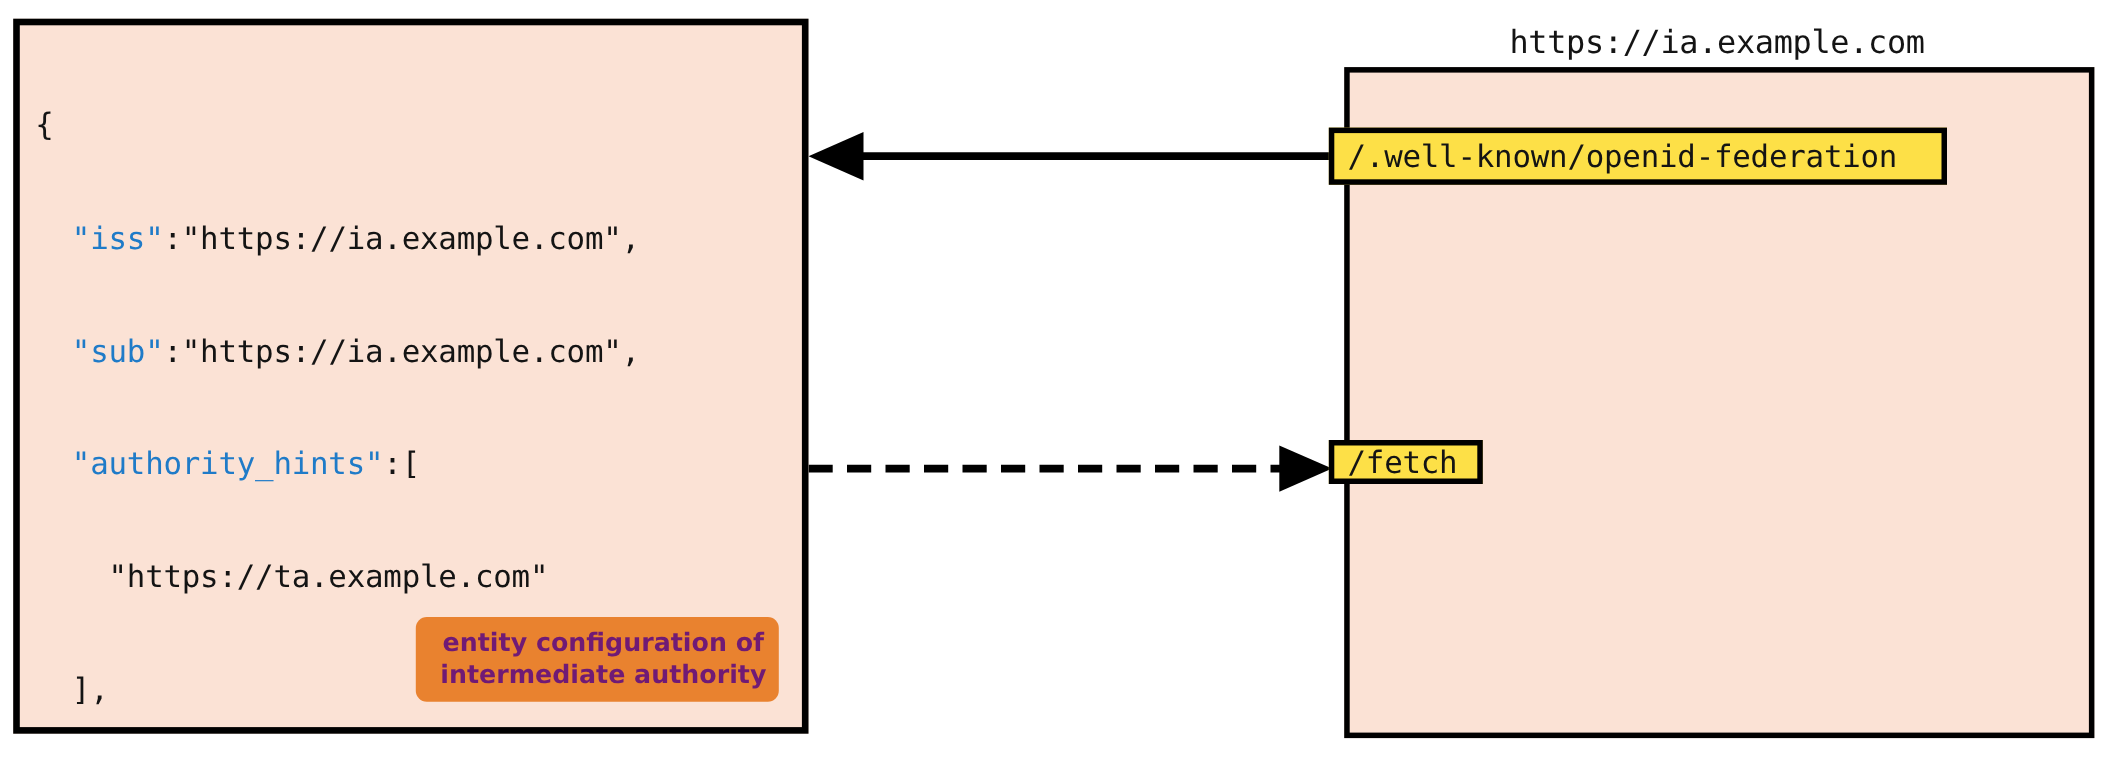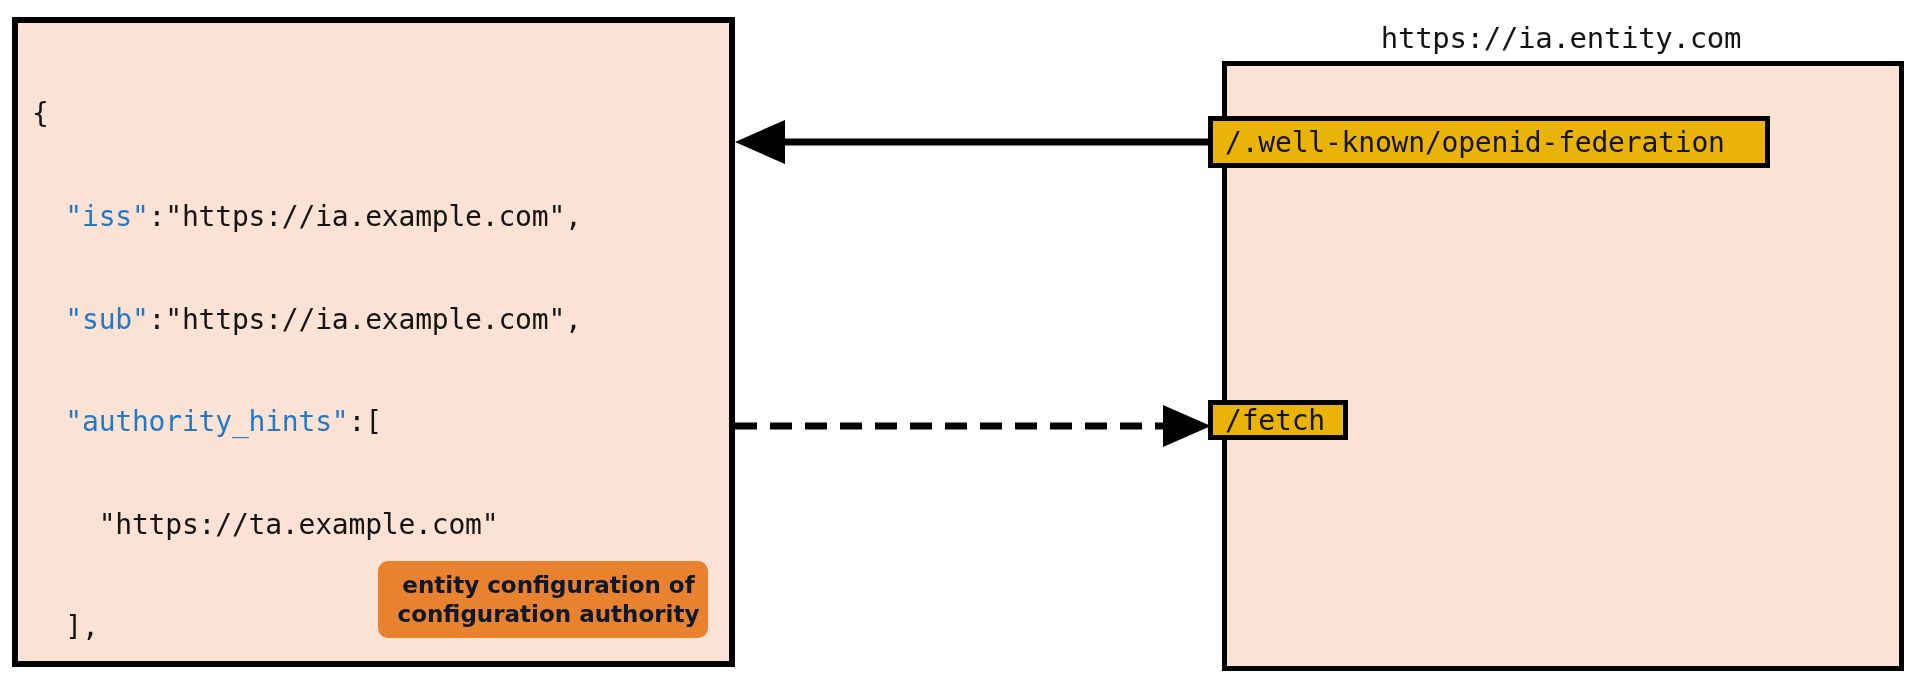--- a/index.html
+++ b/index.html
@@ -54,21 +54,21 @@
     display: flex;
     flex-direction: column;
     align-items: center;
     justify-content: center;
     box-sizing: border-box;
   }
   .badge-line {
     font-family: "DejaVu Sans", "Liberation Sans", sans-serif;
     font-size: 23px;
     font-weight: 600;
-    color: #0f172a;
+    color: #701a75;
     line-height: 29px;
     white-space: nowrap;
     margin-left: 11px;
   }
 
   
   .host-title {
     position: absolute;
     left: 1222px;
     top: 21px;
@@ -86,21 +86,21 @@
     width: 672px;
     height: 600px;
     background: #FBE2D5;
     border: 5px solid #000000;
     box-sizing: content-box;
   }
 
   
   .endpoint {
     position: absolute;
-    background: #eab308;
+    background: #fde047;
     border: 5px solid #000000;
     box-sizing: border-box;
     display: flex;
     align-items: center;
     font-family: "DejaVu Sans Mono", "Liberation Mono", monospace;
     font-size: 28px;
     color: #141414;
     padding-left: 12px;
     letter-spacing: -0.2px;
     white-space: nowrap;
@@ -161,23 +161,23 @@
       
       
       
       
       
     </div>
   </div>
 
   <div class="badge">
     <span class="badge-line">entity configuration of</span>
-    <span class="badge-line">configuration authority</span>
+    <span class="badge-line">intermediate authority</span>
   </div>
 
-  <div class="host-title">https://ia.entity.com</div>
+  <div class="host-title">https://ia.example.com</div>
   <div class="host-panel"></div>
 
   <div class="endpoint endpoint-wellknown">/.well-known/openid-federation</div>
 
   <div class="endpoint endpoint-fetch">/fetch</div>
 
 </div>
 
 </body></html>

